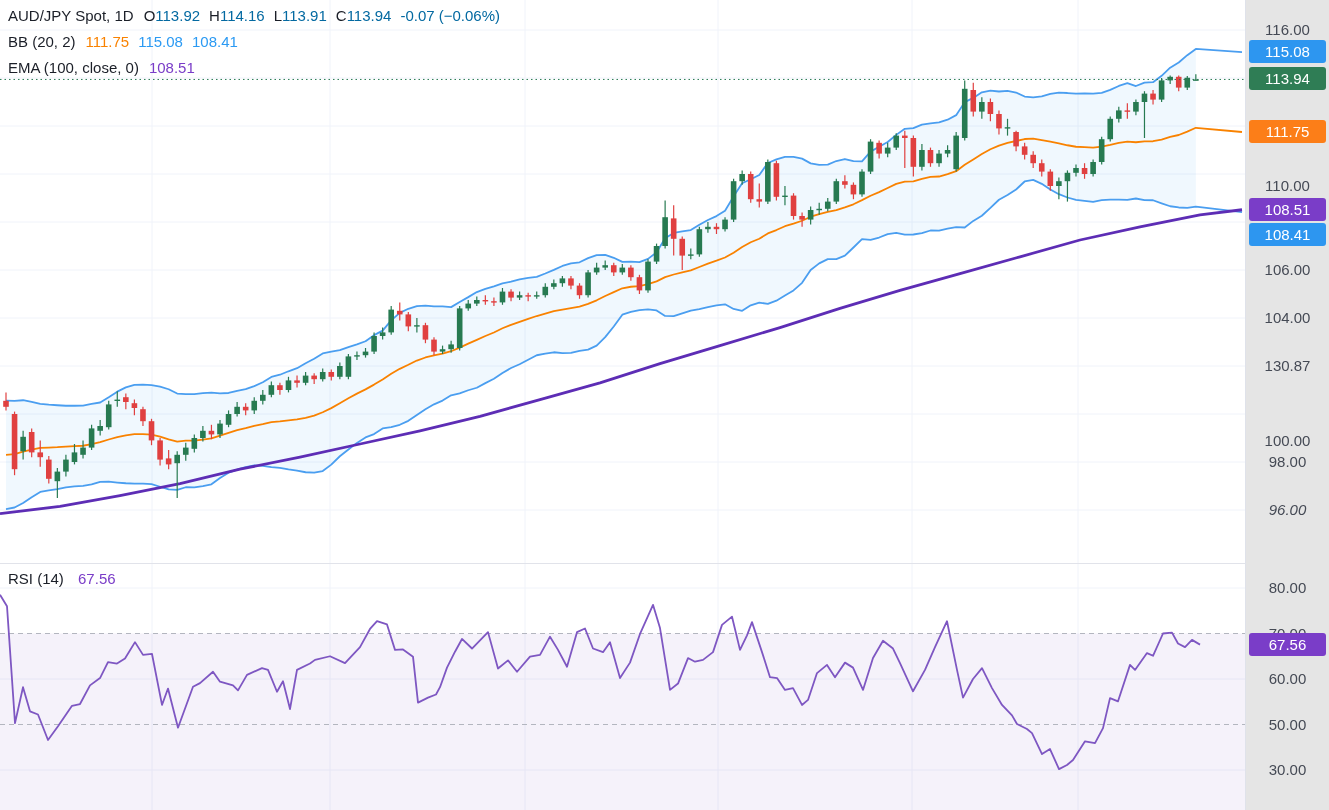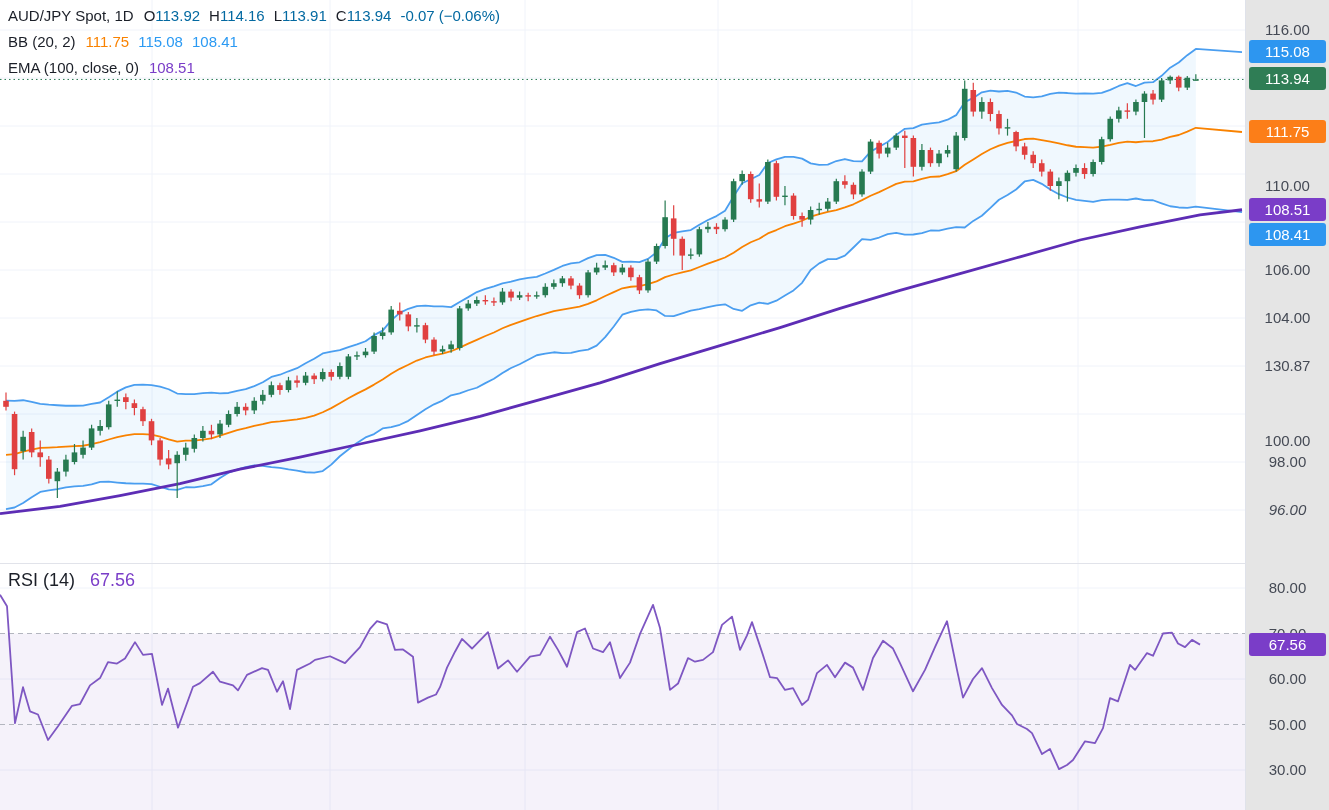--- a/index.html
+++ b/index.html
@@ -8,21 +8,21 @@
   #chart-svg{position:absolute;left:0;top:0;}
   .legend{position:absolute;left:8px;top:6px;font-size:15px;color:#22262f;z-index:5;}
   .legend-row{display:flex;align-items:center;white-space:nowrap;line-height:20px;margin-bottom:6px;}
   .legend-row .t{font-weight:500;color:#1b1f28;margin-right:10px;}
   .legend-row .lbl{color:#1b1f28;}
   .legend-row .sp{margin-right:9px;}
   .c-green{color:#0369a1;}
   .c-blue{color:#2b9af3;}
   .c-orange{color:#f98200;}
   .c-purple{color:#7a3dc8;}
-  .rsi-legend{position:absolute;left:8px;top:570px;font-size:18px;color:#22262f;z-index:5;white-space:nowrap;}
+  .rsi-legend{position:absolute;left:8px;top:570px;font-size:15px;color:#22262f;z-index:5;white-space:nowrap;}
   .rsi-legend .t{font-weight:500;color:#1b1f28;margin-right:10px;}
   #axis-panel{position:absolute;left:1245px;top:0;width:84px;height:810px;background:#e5e5e5;border-left:1px solid #dfe2ea;box-sizing:border-box;z-index:4;}
   .tick{position:absolute;left:0;width:100%;text-align:center;font-size:15px;color:#454a55;height:18px;line-height:18px;}
   .badge{position:absolute;left:3px;width:77px;height:23px;border-radius:3px;color:#fff;font-size:15px;text-align:center;line-height:23px;z-index:6;}
 </style>
 </head>
 <body>
 
 <div id="root">
   <svg id="chart-svg" width="1245" height="810">

